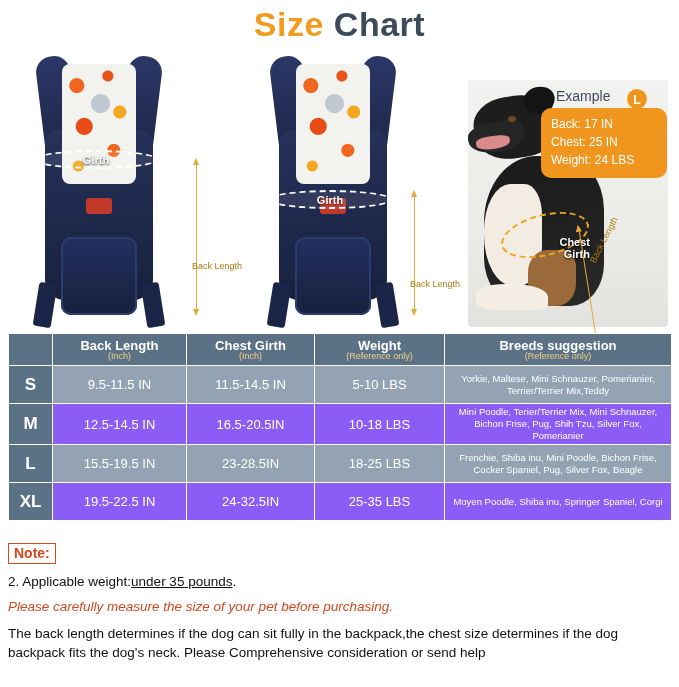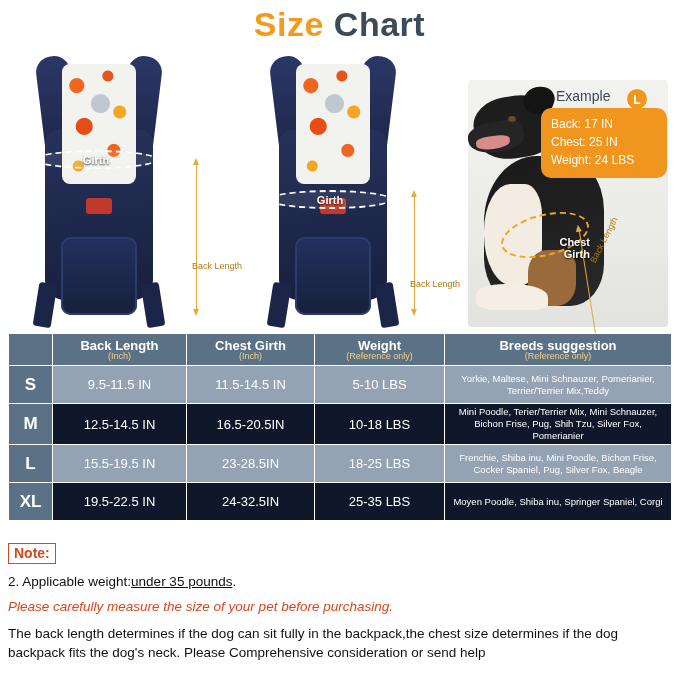--- a/index.html
+++ b/index.html
@@ -366,21 +366,21 @@
   }
   thead th .sub {
     display: block;
     font-size: 9px;
     font-weight: normal;
     color: #f2d28a;
     margin-top: -2px;
   }
   tbody td { height: 38px; font-size: 13px; }
   tbody tr.row-odd td { background: #93a3b3; }
-  tbody tr.row-even td { background: #0f172a; }
+  tbody tr.row-even td { background: #8b5cf6; }
   tbody td.size-cell {
     background: #5b7186 !important;
     font-size: 17px;
     font-weight: bold;
   }
   tbody td.breeds-cell {
     font-size: 9.5px;
     line-height: 12px;
     padding: 2px 4px;
     margin-top: 28px;

